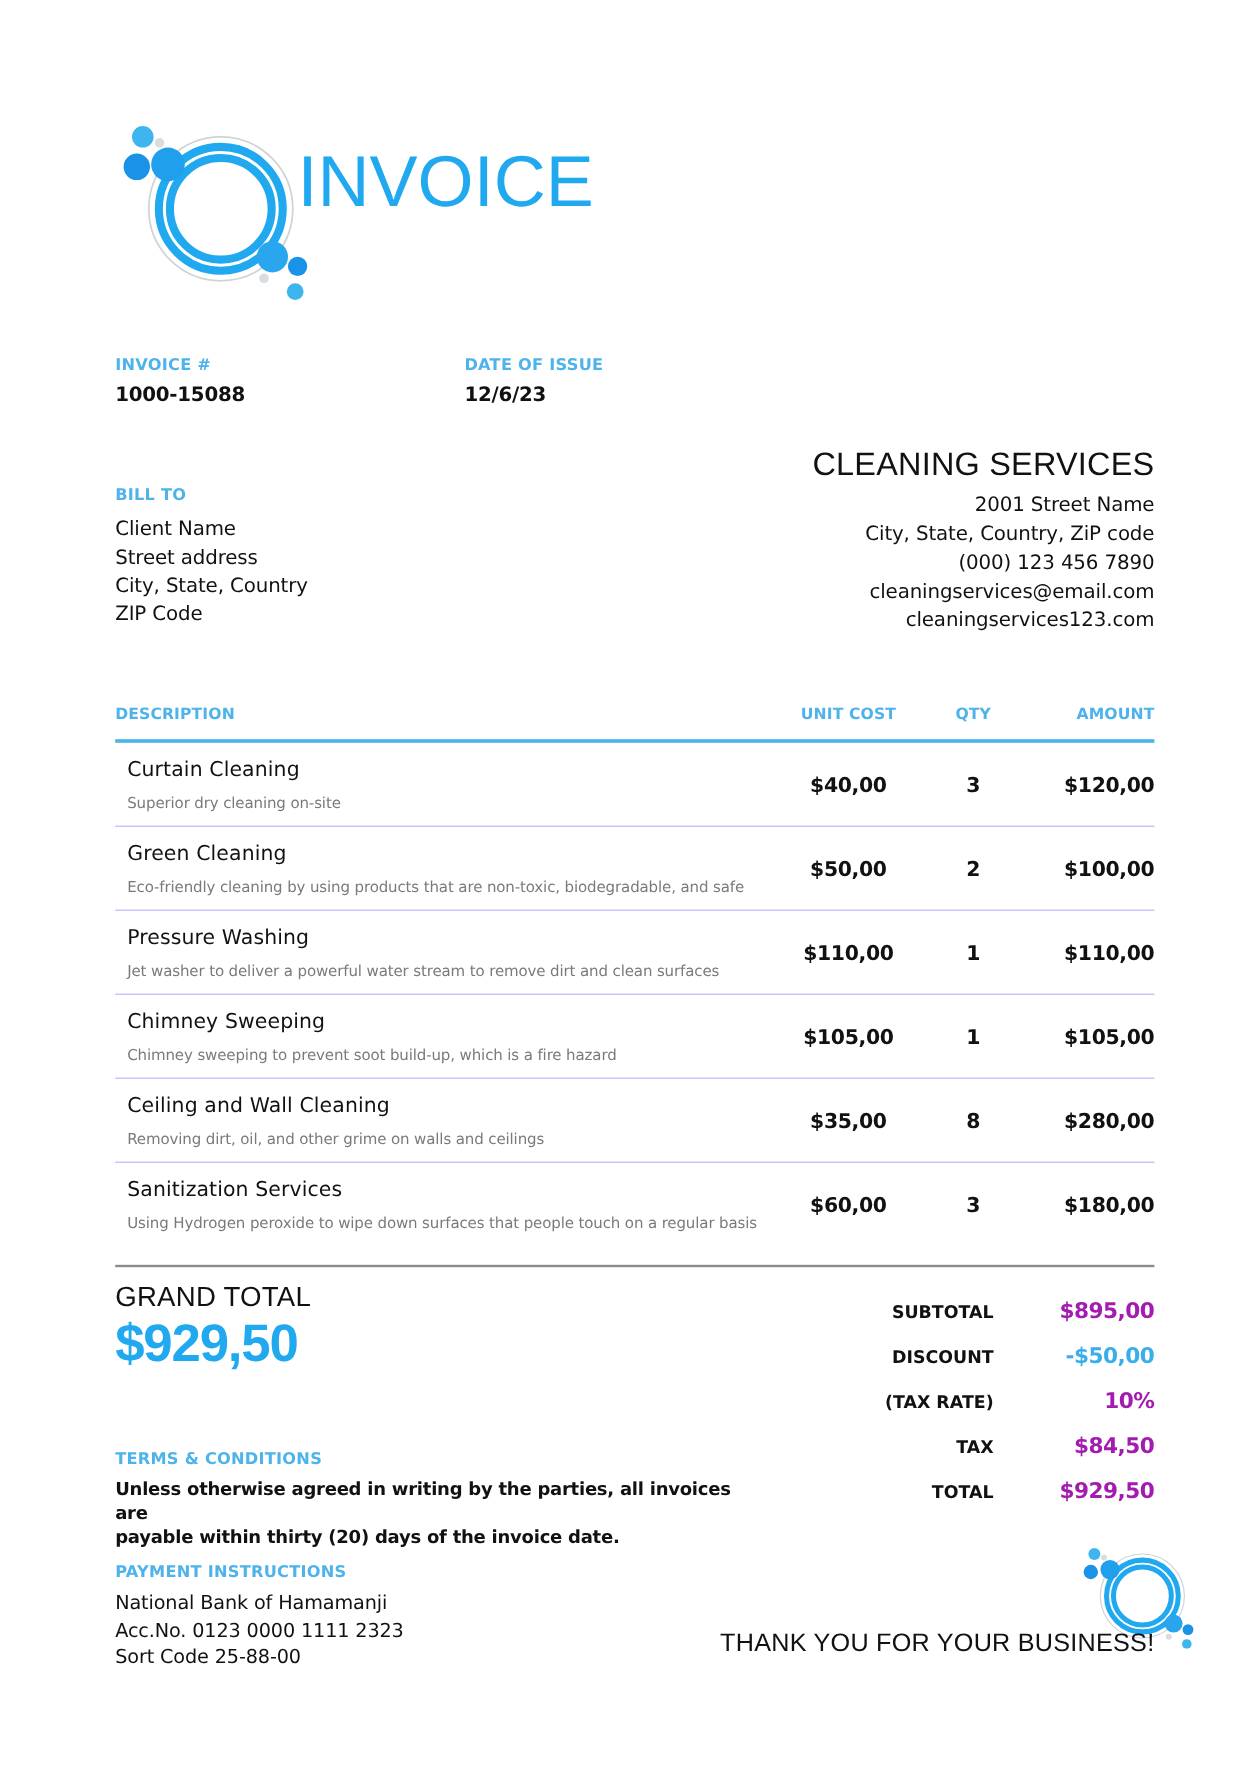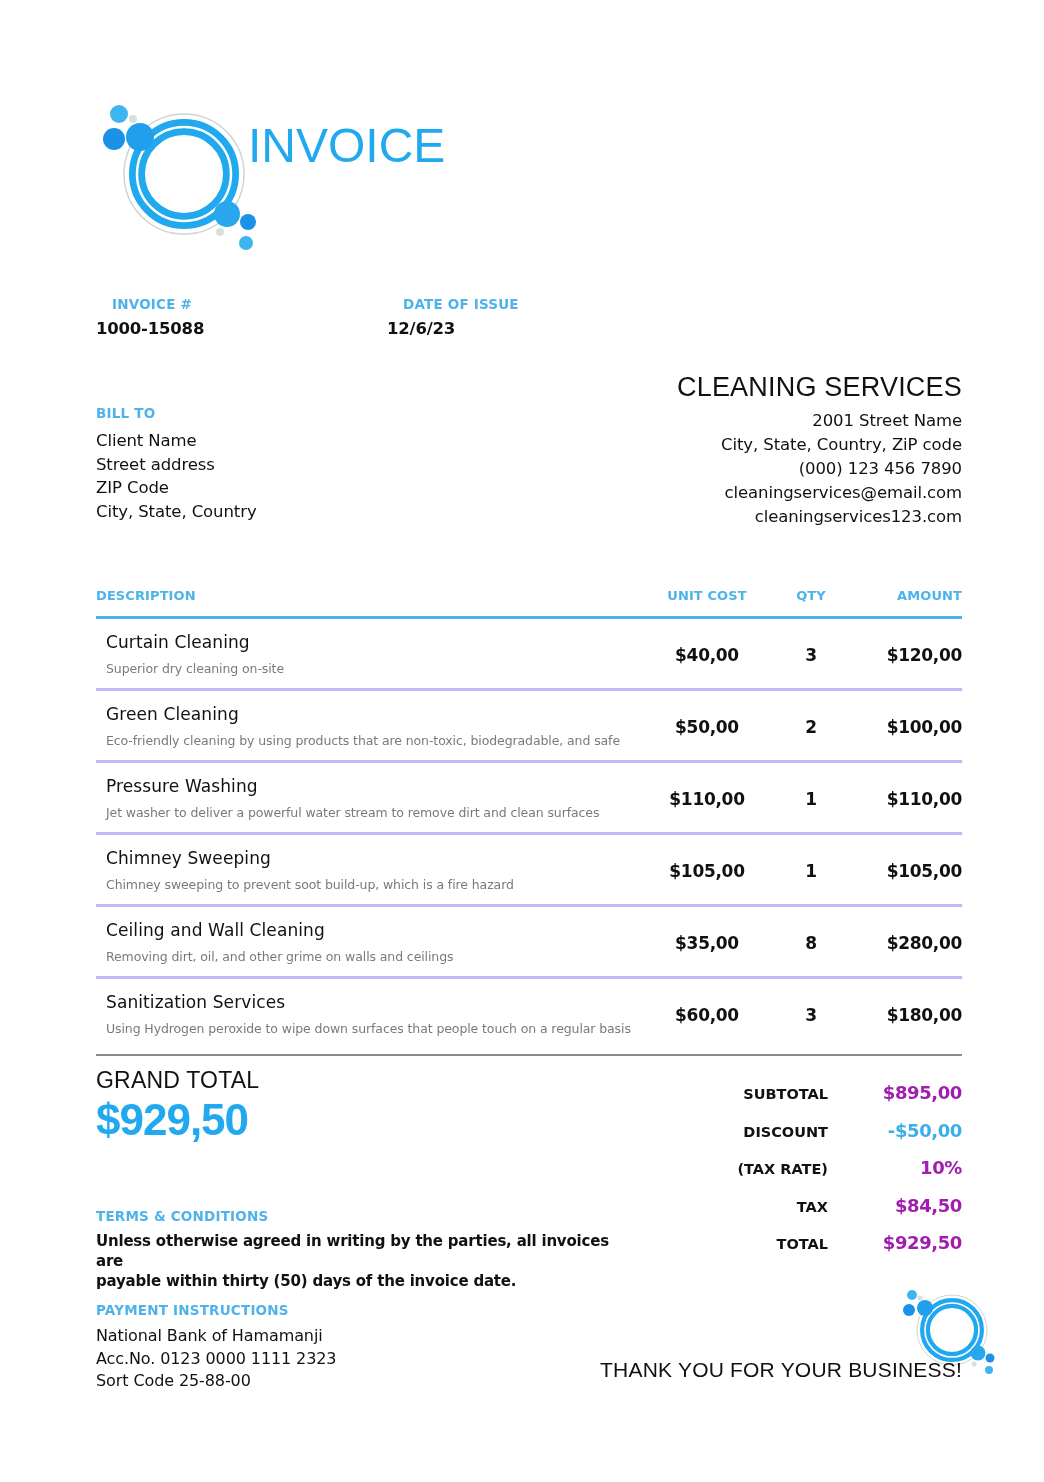--- a/index.html
+++ b/index.html
@@ -33,21 +33,21 @@
     left: 0;
     top: 0;
     width: 165px;
     height: 160px;
   }
   .wordmark {
     position: absolute;
     left: 152px;
     top: 30px;
     font-family: "Liberation Sans", sans-serif;
-    font-size: 48px;
+    font-size: 60px;
     font-weight: 400;
     letter-spacing: 0px;
     color: #21a9ef;
     line-height: 1;
     white-space: nowrap;
   }
 
   
   .meta-row {
     position: absolute;
@@ -62,21 +62,20 @@
   .meta-period { right: 0; text-align: right; }
 
   .meta-label {
     font-family: "DejaVu Sans", sans-serif;
     font-size: 13.5px;
     font-weight: bold;
     color: #4db3ea;
     letter-spacing: 0.2px;
     line-height: 1.25;
     white-space: nowrap;
-    margin-left: 16px;
   }
   .meta-value {
     font-family: "DejaVu Sans", sans-serif;
     font-size: 16.5px;
     font-weight: bold;
     color: #111111;
     letter-spacing: -0.2px;
     margin-top: 6px;
     line-height: 1.2;
     white-space: nowrap;
@@ -152,21 +151,21 @@
     white-space: nowrap;
   }
   .th-desc   { left: 0; }
   .th-unit   { left: 556px; width: 110px; text-align: center; }
   .th-qty    { left: 676px; width: 78px; text-align: center; }
   .th-amount { left: 760px; width: 106px; text-align: right; }
 
   .row {
     position: relative;
     height: 69px;
-    border-bottom: 3px solid #c4b5fd;
+    border-bottom: 1px solid #c4b5fd;
   }
   .row:last-child { border-bottom: none; }
   .row-desc {
     position: absolute;
     left: 10px;
     top: 13px;
     width: 540px;
   }
   .row-title {
     font-family: "DejaVu Sans", sans-serif;
@@ -352,22 +351,22 @@
     <div class="meta-col meta-date">
       <div class="meta-label">DATE OF ISSUE</div>
       <div class="meta-value">12/6/23</div>
     </div>
   </div>
 
   <div class="billto">
     <div class="billto-label">BILL TO</div>
     <div class="billto-line">Client Name</div>
     <div class="billto-line">Street address</div>
+    <div class="billto-line">City, State, Country</div>
     <div class="billto-line">ZIP Code</div>
-    <div class="billto-line">City, State, Country</div>
   </div>
 
   <div class="company">
     <div class="company-name">CLEANING SERVICES</div>
     <div class="company-line">2001 Street Name</div>
     <div class="company-line">City, State, Country, ZiP code</div>
     <div class="company-line">(000) 123 456 7890</div>
     <div class="company-line">cleaningservices@email.com</div>
     <div class="company-line">cleaningservices123.com</div>
   </div>
@@ -467,21 +466,21 @@
     </div>
     <div class="summary-row">
       <div class="summary-label">TOTAL</div>
       <div class="summary-value">$929,50</div>
     </div>
   </div>
 
   <div class="terms">
     <div class="section-label">TERMS &amp; CONDITIONS</div>
     <div class="terms-text">Unless otherwise agreed in writing by the parties, all invoices are</div>
-    <div class="terms-text">payable within thirty (50) days of the invoice date.</div>
+    <div class="terms-text">payable within thirty (20) days of the invoice date.</div>
   </div>
 
   <div class="payment">
     <div class="section-label">PAYMENT INSTRUCTIONS</div>
     <div class="payment-line">National Bank of Hamamanji</div>
     <div class="payment-line">Acc.No. 0123 0000 1111 2323</div>
     <div class="payment-line">Sort Code 25-88-00</div>
   </div>
 
   <div class="footer-logo">

